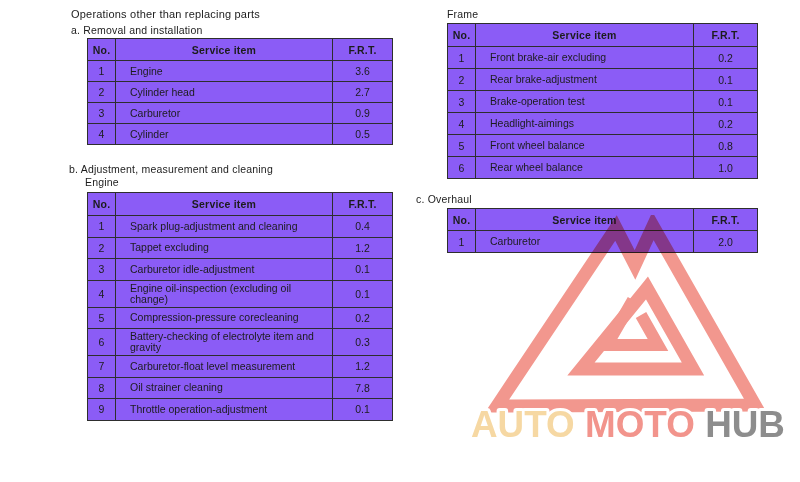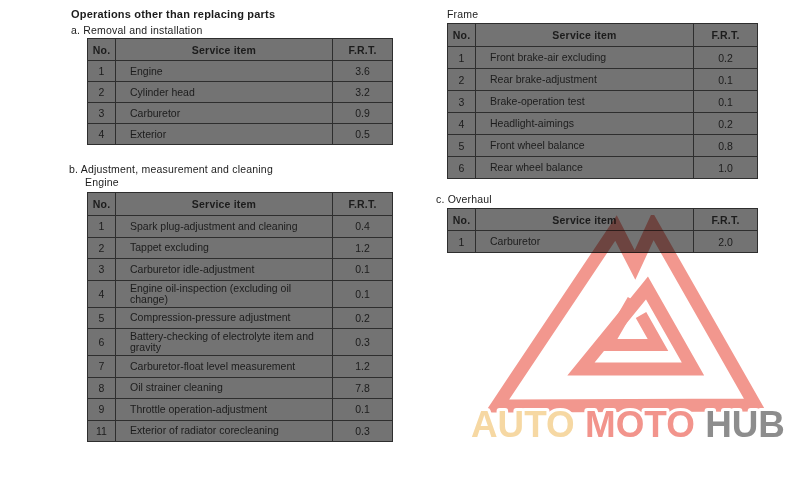--- a/index.html
+++ b/index.html
@@ -3,22 +3,22 @@
 <meta charset="utf-8">
 <style>
   html,body{margin:0;padding:0;}
   body{
     width:800px;height:482px;position:relative;overflow:hidden;
     background:#ffffff;color:#1c1c1c;
     font-family:"Liberation Sans", sans-serif;
   }
   .abs{position:absolute;}
   .lbl{font-size:10.5px;letter-spacing:.2px;white-space:nowrap;}
-  .lbl-bold{font-weight:bold;font-size:11px;}
-  table.srv{border-collapse:collapse;table-layout:fixed;background:#737373;border:1.5px solid #262626;}
+  .lbl-bold{font-weight:normal;font-size:11px;}
+  table.srv{border-collapse:collapse;table-layout:fixed;background:#8b5cf6;border:1.5px solid #262626;}
   table.srv th, table.srv td{border:1px solid #2e2e2e;font-size:10.5px;color:#1c1c1c;padding:0;}
   table.srv th{font-weight:bold;text-align:center;letter-spacing:.2px;}
   table.srv td.no, table.srv td.frt{text-align:center;}
   table.srv td.item{text-align:left;padding:2px 4px 2px 14px;white-space:pre-line;line-height:11px;}
   
   .t-a{left:87px;top:38px;}  .t-a thead tr{height:22px;} .t-a tbody tr{height:21px;}
   .t-b{left:87px;top:192px;} .t-b thead tr{height:23px;} .t-b tbody tr{height:21.5px;}
   .t-f{left:447px;top:23px;} .t-f thead tr{height:23px;} .t-f tbody tr{height:22px;}
   .t-o{left:447px;top:208px;}.t-o thead tr{height:22px;} .t-o tbody tr{height:22px;}
   .colL .c-no{width:28px;} .colL .c-item{width:217px;} .colL .c-frt{width:60px;}
@@ -49,30 +49,30 @@
   </thead>
   <tbody>
       <tr>
         <td class="no">1</td>
         <td class="item">Engine</td>
         <td class="frt">3.6</td>
       </tr>
       <tr>
         <td class="no">2</td>
         <td class="item">Cylinder head</td>
-        <td class="frt">3.2</td>
+        <td class="frt">2.7</td>
       </tr>
       <tr>
         <td class="no">3</td>
         <td class="item">Carburetor</td>
         <td class="frt">0.9</td>
       </tr>
       <tr>
         <td class="no">4</td>
-        <td class="item">Exterior</td>
+        <td class="item">Cylinder</td>
         <td class="frt">0.5</td>
       </tr>
     </tbody>
 </table>
 
 <div class="abs lbl" style="left:69px;top:163px;">b. Adjustment, measurement and cleaning</div>
 <div class="abs lbl" style="left:85px;top:176px;">Engine</div>
 
 <table class="abs srv colL t-b">
   <colgroup>
@@ -103,21 +103,21 @@
         <td class="item">Carburetor idle-adjustment</td>
         <td class="frt">0.1</td>
       </tr>
       <tr>
         <td class="no">4</td>
         <td class="item">Engine oil-inspection (excluding oil change)</td>
         <td class="frt">0.1</td>
       </tr>
       <tr>
         <td class="no">5</td>
-        <td class="item">Compression-pressure adjustment</td>
+        <td class="item">Compression-pressure corecleaning</td>
         <td class="frt">0.2</td>
       </tr>
       <tr>
         <td class="no">6</td>
         <td class="item">Battery-checking of electrolyte item and
 gravity</td>
         <td class="frt">0.3</td>
       </tr>
       <tr>
         <td class="no">7</td>
@@ -127,25 +127,20 @@
       <tr>
         <td class="no">8</td>
         <td class="item">Oil strainer cleaning</td>
         <td class="frt">7.8</td>
       </tr>
       <tr>
         <td class="no">9</td>
         <td class="item">Throttle operation-adjustment</td>
         <td class="frt">0.1</td>
       </tr>
-      <tr>
-        <td class="no">11</td>
-        <td class="item">Exterior of radiator corecleaning</td>
-        <td class="frt">0.3</td>
-      </tr>
     </tbody>
 </table>
 
 <div class="abs lbl" style="left:447px;top:8px;">Frame</div>
 
 <table class="abs srv colR t-f">
   <colgroup>
       <col class="c-no">
       <col class="c-item">
       <col class="c-frt">
@@ -184,21 +179,21 @@
         <td class="frt">0.8</td>
       </tr>
       <tr>
         <td class="no">6</td>
         <td class="item">Rear wheel balance</td>
         <td class="frt">1.0</td>
       </tr>
     </tbody>
 </table>
 
-<div class="abs lbl" style="left:436px;top:193px;">c. Overhaul</div>
+<div class="abs lbl" style="left:416px;top:193px;">c. Overhaul</div>
 
 <table class="abs srv colR t-o">
   <colgroup>
       <col class="c-no">
       <col class="c-item">
       <col class="c-frt">
     </colgroup>
   <thead>
     <tr>
       <th class="no">No.</th>

